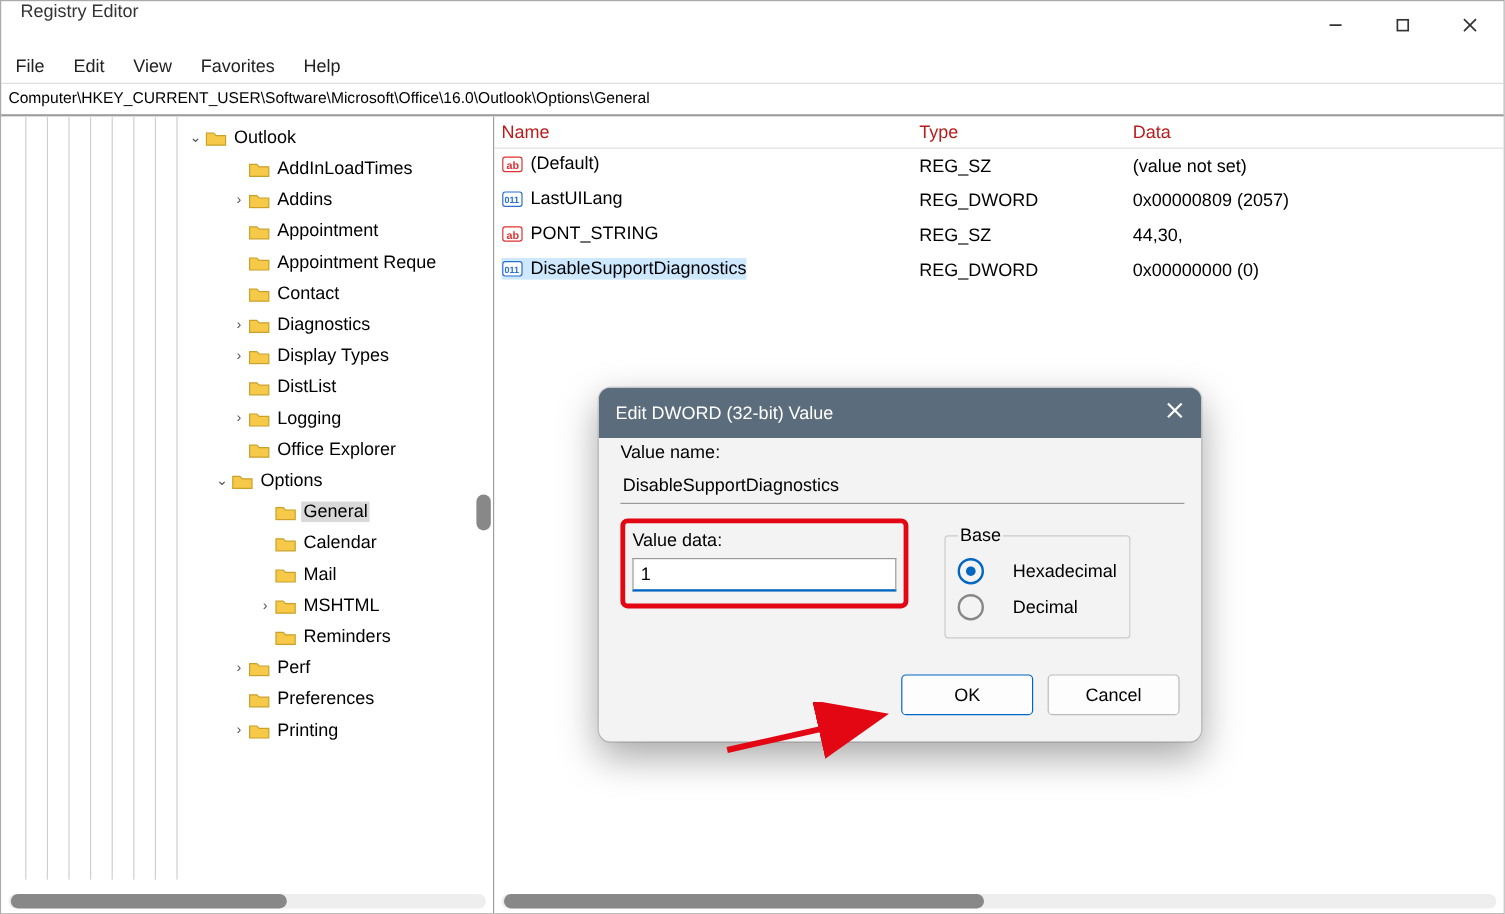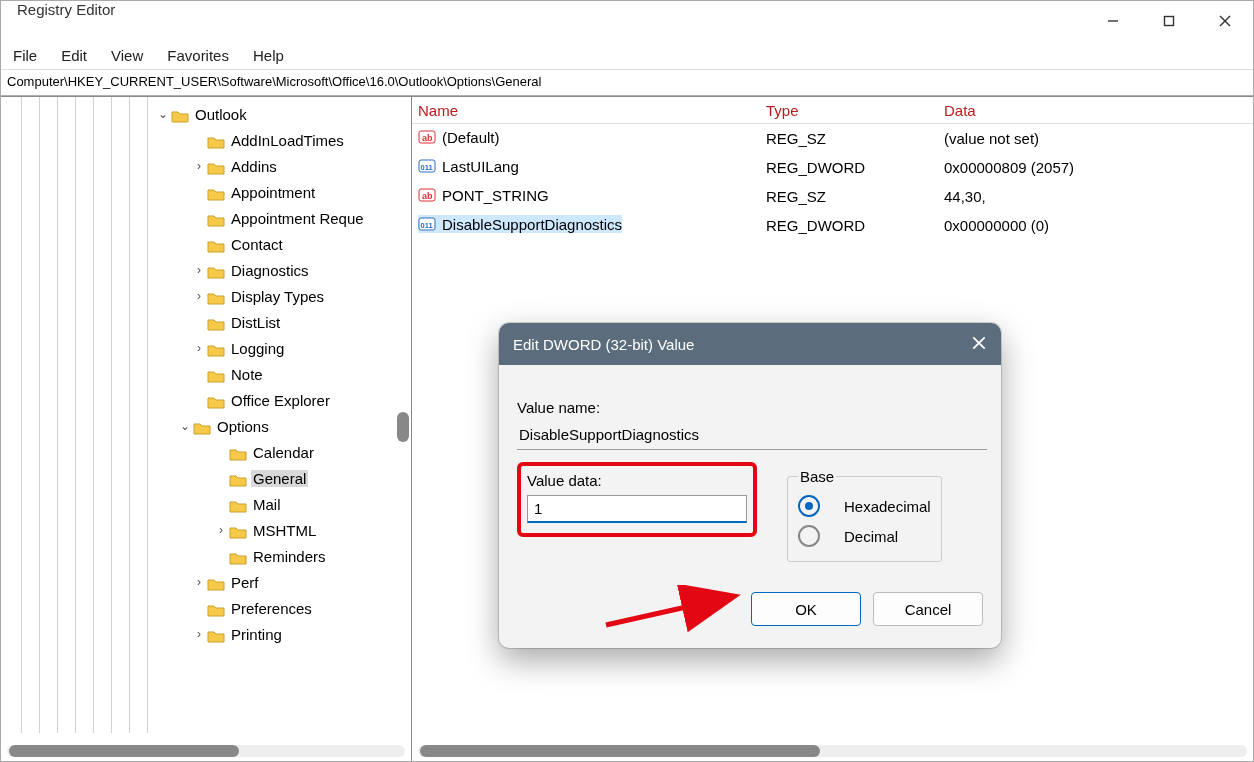--- a/index.html
+++ b/index.html
@@ -52,21 +52,21 @@
   .list-row { display:flex; align-items:center; height:29px; padding-left:6px; }
   .val-icon { width:20px; display:inline-flex; align-items:center; margin-right:4px;}
   .val-icon svg { width:18px; height:18px;}
   .row-sel .cell-name { background:#cde8ff; }
   .cell-name { display:inline-flex; align-items:center; }
 
   
   .dialog-wrap { position:absolute; left:498px; top:322px; width:502px; background:#f3f3f3; border-radius:10px; box-shadow:0 12px 32px rgba(0,0,0,0.35), 0 0 0 1px rgba(0,0,0,0.15); overflow:hidden; }
   .dlg-title { background:#5b6c7c; color:#fff; height:42px; display:flex; align-items:center; padding:0 14px; font-size:15px;}
   .dlg-title .x { margin-left:auto; }
-  .dlg-body { padding:34px 18px 22px; font-size:15px; color:#000; position:relative;}
+  .dlg-body { padding:4px 18px 22px; font-size:15px; color:#000; position:relative;}
   .vn-field { width:100%; border:none; border-bottom:1px solid #999; background:transparent; font-size:15px; padding:4px 2px 6px; }
   .vd-box { display:flex; gap:30px; margin-top:18px; }
   .vd-left { width:240px; }
   .vd-input { width:100%; border:1px solid #999; border-bottom:2px solid #0067c0; height:28px; padding:2px 6px; font-size:15px; box-sizing:border-box;}
   .red-box { border:4px solid #e30613; border-radius:6px; padding:6px 6px 10px; margin-top:-6px;}
   .base-box legend { font-size:15px; }
   .radio-row { display:flex; align-items:center; gap:24px; height:30px;}
   .radio { width:18px; height:18px; border-radius:50%; border:2px solid #888; display:inline-flex; align-items:center; justify-content:center;}
   .radio.checked { border-color:#0067c0;}
   .radio.checked::after { content:""; width:8px; height:8px; border-radius:50%; background:#0067c0;}
@@ -206,49 +206,42 @@
             <span class="folder-icon"><svg viewBox="0 0 18 14">
                 <path d="M1 3h6l2 2h8v8H1z" fill="#f7c948" stroke="#caa12a"></path>
               </svg></span>
             <span class="label">Logging</span>
           </div>
         <div class="tree-row" style="padding-left:190px">
             <span class="spacer16"></span>
             <span class="folder-icon"><svg viewBox="0 0 18 14">
                 <path d="M1 3h6l2 2h8v8H1z" fill="#f7c948" stroke="#caa12a"></path>
               </svg></span>
-            <span class="label">Note</span>
-          </div>
-        <div class="tree-row" style="padding-left:190px">
-            <span class="spacer16"></span>
-            <span class="folder-icon"><svg viewBox="0 0 18 14">
-                <path d="M1 3h6l2 2h8v8H1z" fill="#f7c948" stroke="#caa12a"></path>
-              </svg></span>
             <span class="label">Office Explorer</span>
           </div>
         <div class="tree-row" style="padding-left:176px">
             <span class="twist">⌄</span>
             <span class="folder-icon"><svg viewBox="0 0 18 14">
                 <path d="M1 3h6l2 2h8v8H1z" fill="#f7c948" stroke="#caa12a"></path>
               </svg></span>
             <span class="label">Options</span>
           </div>
         <div class="tree-row" style="padding-left:212px">
             <span class="spacer16"></span>
             <span class="folder-icon"><svg viewBox="0 0 18 14">
                 <path d="M1 3h6l2 2h8v8H1z" fill="#f7c948" stroke="#caa12a"></path>
               </svg></span>
+            <span class="label sel">General</span>
+          </div>
+        <div class="tree-row" style="padding-left:212px">
+            <span class="spacer16"></span>
+            <span class="folder-icon"><svg viewBox="0 0 18 14">
+                <path d="M1 3h6l2 2h8v8H1z" fill="#f7c948" stroke="#caa12a"></path>
+              </svg></span>
             <span class="label">Calendar</span>
-          </div>
-        <div class="tree-row" style="padding-left:212px">
-            <span class="spacer16"></span>
-            <span class="folder-icon"><svg viewBox="0 0 18 14">
-                <path d="M1 3h6l2 2h8v8H1z" fill="#f7c948" stroke="#caa12a"></path>
-              </svg></span>
-            <span class="label sel">General</span>
           </div>
         <div class="tree-row" style="padding-left:212px">
             <span class="spacer16"></span>
             <span class="folder-icon"><svg viewBox="0 0 18 14">
                 <path d="M1 3h6l2 2h8v8H1z" fill="#f7c948" stroke="#caa12a"></path>
               </svg></span>
             <span class="label">Mail</span>
           </div>
         <div class="tree-row" style="padding-left:212px">
             <span class="twist">›</span>

